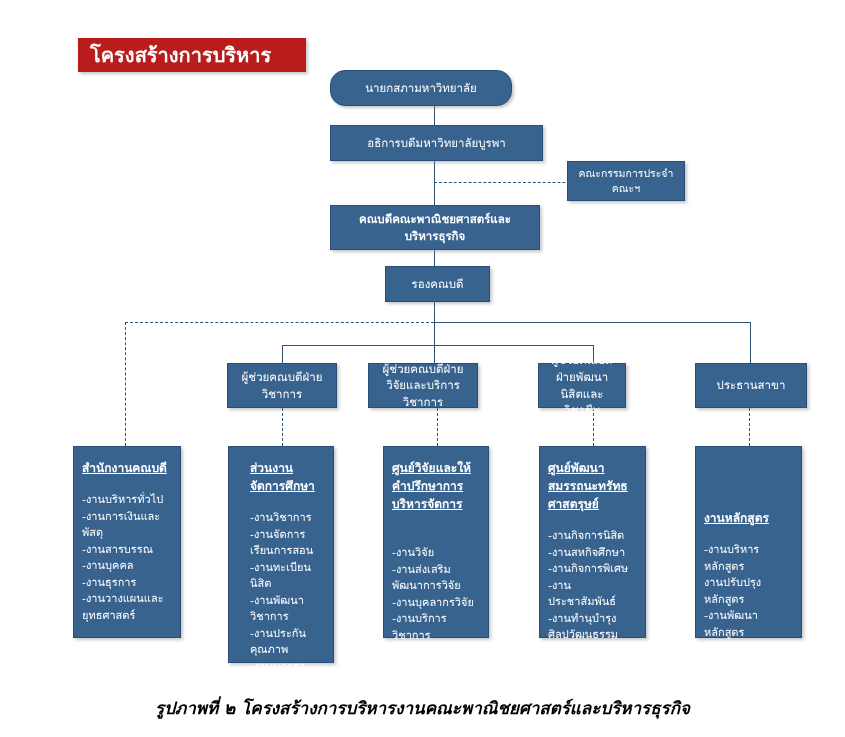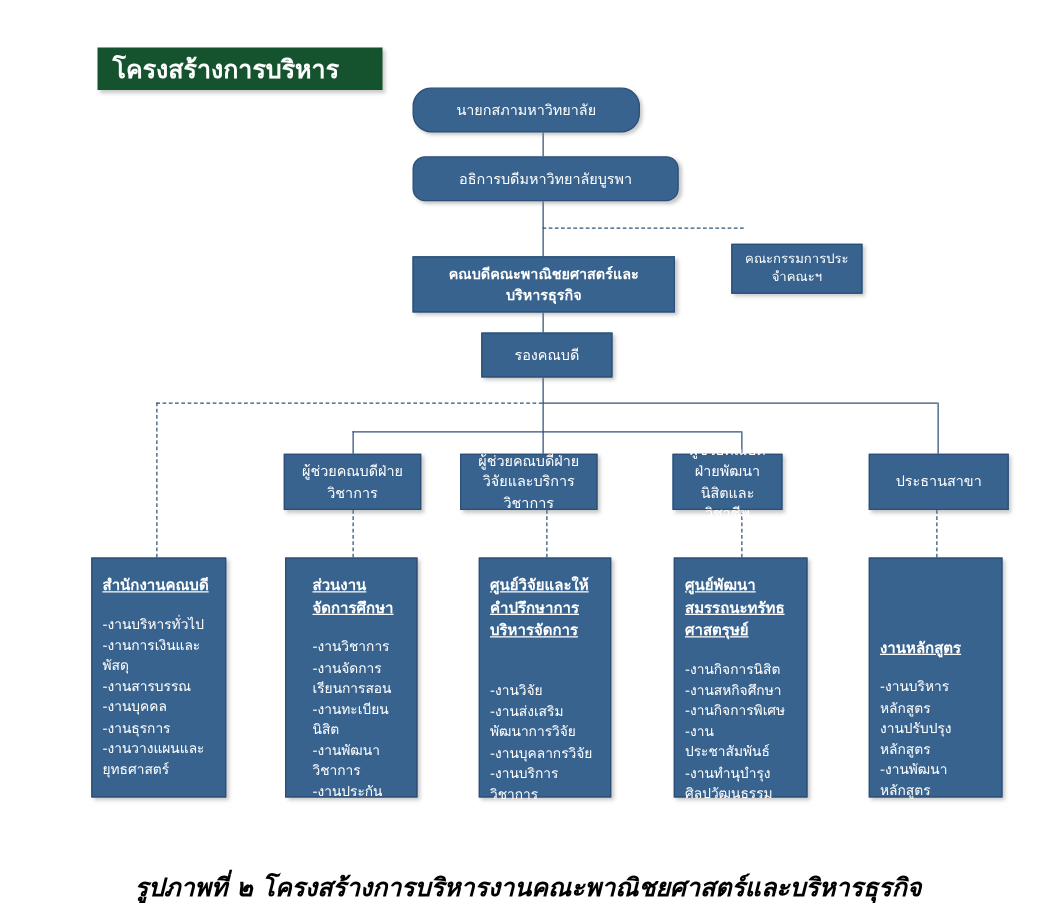--- a/index.html
+++ b/index.html
@@ -11,42 +11,42 @@
     position:absolute;box-sizing:border-box;
     background:#38638F;border:1px solid #2A4E75;color:#ffffff;
     display:flex;align-items:center;justify-content:center;text-align:center;
     font-size:11.5px;line-height:1.45;padding:2px 6px;
     box-shadow:2px 2px 3px rgba(130,130,130,.45);
   }
   .node.small{font-size:10.5px;}
   .node.bold{font-weight:bold;}
   .title-box{
     position:absolute;left:78px;top:38px;width:228px;height:34px;box-sizing:border-box;
-    background:#14532d;color:#ffffff;font-size:20px;font-weight:bold;
+    background:#b91c1c;color:#ffffff;font-size:20px;font-weight:bold;
     display:flex;align-items:center;justify-content:flex-start;padding:0 12px;
     box-shadow:2px 2px 3px rgba(130,130,130,.45);
   }
   .dept{
     position:absolute;box-sizing:border-box;
     background:#38638F;border:1px solid #2A4E75;color:#ffffff;
     font-size:11px;line-height:1.5;padding:12px 8px 10px 8px;text-align:left;
     box-shadow:2px 2px 3px rgba(130,130,130,.45);
   }
   .dept .hdr{font-weight:bold;text-decoration:underline;font-size:12px;margin-bottom:15px;line-height:1.5;}
   .dept .items div{margin:0;}
   .dept.gap-lg .items{margin-top:32px;}
   .dept.late{padding-top:62px;}
   .hline,.vline{position:absolute;}
   .hline{border-top:1px solid #2E5377;height:0;}
   .vline{border-left:1px solid #2E5377;width:0;}
   .hline.dashed{border-top:1px dashed #2E5377;}
   .vline.dashed{border-left:1px dashed #2E5377;}
   .caption{
     position:absolute;left:0;top:694px;width:845px;text-align:center;
-    color:#000000;font-size:20px;font-weight:bold;font-style:italic;
+    color:#000000;font-size:17px;font-weight:bold;font-style:italic;
   }
 </style>
 </head>
 <body>
 
 <div id="canvas">
 
   <div class="title-box">โครงสร้างการบริหาร</div>
 
   <div class="vline" style="left:434px;top:106px;height:19px;"></div>
@@ -60,43 +60,43 @@
   <div class="hline" style="left:282px;top:345px;width:311px;"></div>
   <div class="vline" style="left:282px;top:345px;height:18px;"></div>
   <div class="vline" style="left:593px;top:345px;height:18px;"></div>
   <div class="vline dashed" style="left:125px;top:322px;height:124px;"></div>
   <div class="vline dashed" style="left:282px;top:408px;height:38px;"></div>
   <div class="vline dashed" style="left:437px;top:408px;height:38px;"></div>
   <div class="vline dashed" style="left:593px;top:408px;height:38px;"></div>
   <div class="vline dashed" style="left:749px;top:408px;height:38px;"></div>
 
   <div class="node" style="left:330px;top:70px;width:182px;height:36px;border-radius:15px;">นายกสภามหาวิทยาลัย</div>
-  <div class="node" style="left:330px;top:125px;width:213px;height:36px;border-radius:10px;">อธิการบดีมหาวิทยาลัยบูรพา</div>
-  <div class="node small" style="left:585px;top:161px;width:105px;height:40px;margin-top:34px;">คณะกรรมการประจำคณะฯ</div>
+  <div class="node" style="left:330px;top:125px;width:213px;height:36px;">อธิการบดีมหาวิทยาลัยบูรพา</div>
+  <div class="node small" style="left:567px;top:161px;width:118px;height:40px;">คณะกรรมการประจำคณะฯ</div>
   <div class="node bold" style="left:330px;top:205px;width:210px;height:45px;">คณบดีคณะพาณิชยศาสตร์และบริหารธุรกิจ</div>
   <div class="node" style="left:385px;top:266px;width:105px;height:36px;">รองคณบดี</div>
 
   <div class="node" style="left:227px;top:363px;width:110px;height:45px;">ผู้ช่วยคณบดีฝ่ายวิชาการ</div>
   <div class="node" style="left:368px;top:363px;width:110px;height:45px;">ผู้ช่วยคณบดีฝ่ายวิจัยและบริการวิชาการ</div>
   <div class="node" style="left:538px;top:363px;width:88px;height:45px;">ผู้ช่วยคณบดีฝ่ายพัฒนานิสิตและวิชาชีพ</div>
   <div class="node" style="left:695px;top:363px;width:112px;height:45px;">ประธานสาขา</div>
 
   <div class="dept" style="left:73px;top:446px;width:108px;height:192px;">
     <div class="hdr">สำนักงานคณบดี</div>
     <div class="items">
         <div>-งานบริหารทั่วไป</div>
         <div>-งานการเงินและพัสดุ</div>
         <div>-งานสารบรรณ</div>
         <div>-งานบุคคล</div>
         <div>-งานธุรการ</div>
         <div>-งานวางแผนและยุทธศาสตร์</div>
       </div>
   </div>
 
-  <div class="dept" style="left:228px;top:446px;width:106px;height:192px;padding-left:21px;">
+  <div class="dept" style="left:228px;top:446px;width:106px;height:217px;padding-left:21px;">
     <div class="hdr">ส่วนงานจัดการศึกษา</div>
     <div class="items">
         <div>-งานวิชาการ</div>
         <div>-งานจัดการเรียนการสอน</div>
         <div>-งานทะเบียนนิสิต</div>
         <div>-งานพัฒนาวิชาการ</div>
         <div>-งานประกันคุณภาพ</div>
         <div>-งานมาตราฐานการศึกษา</div>
       </div>
   </div>

